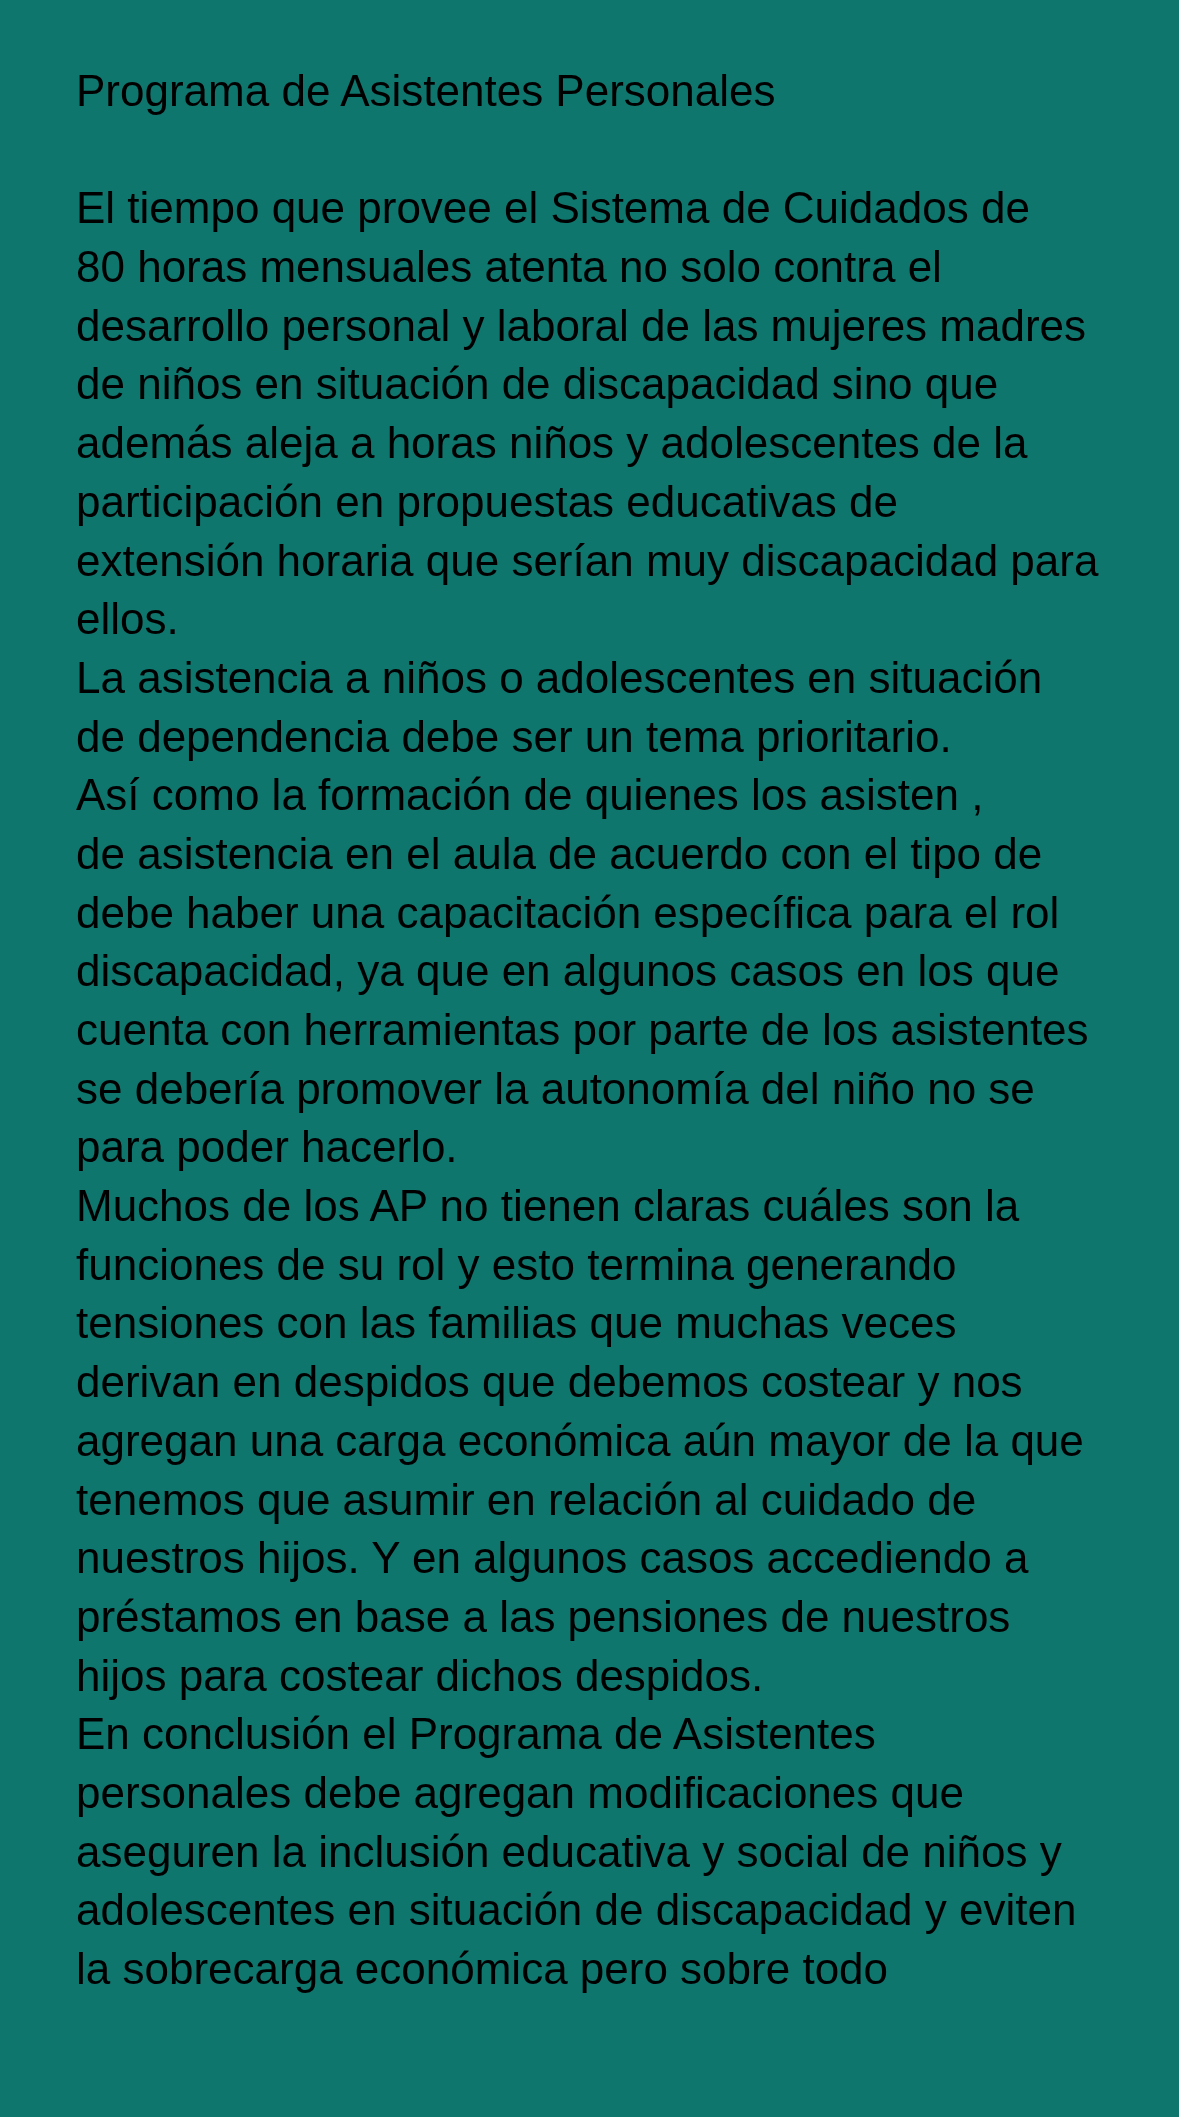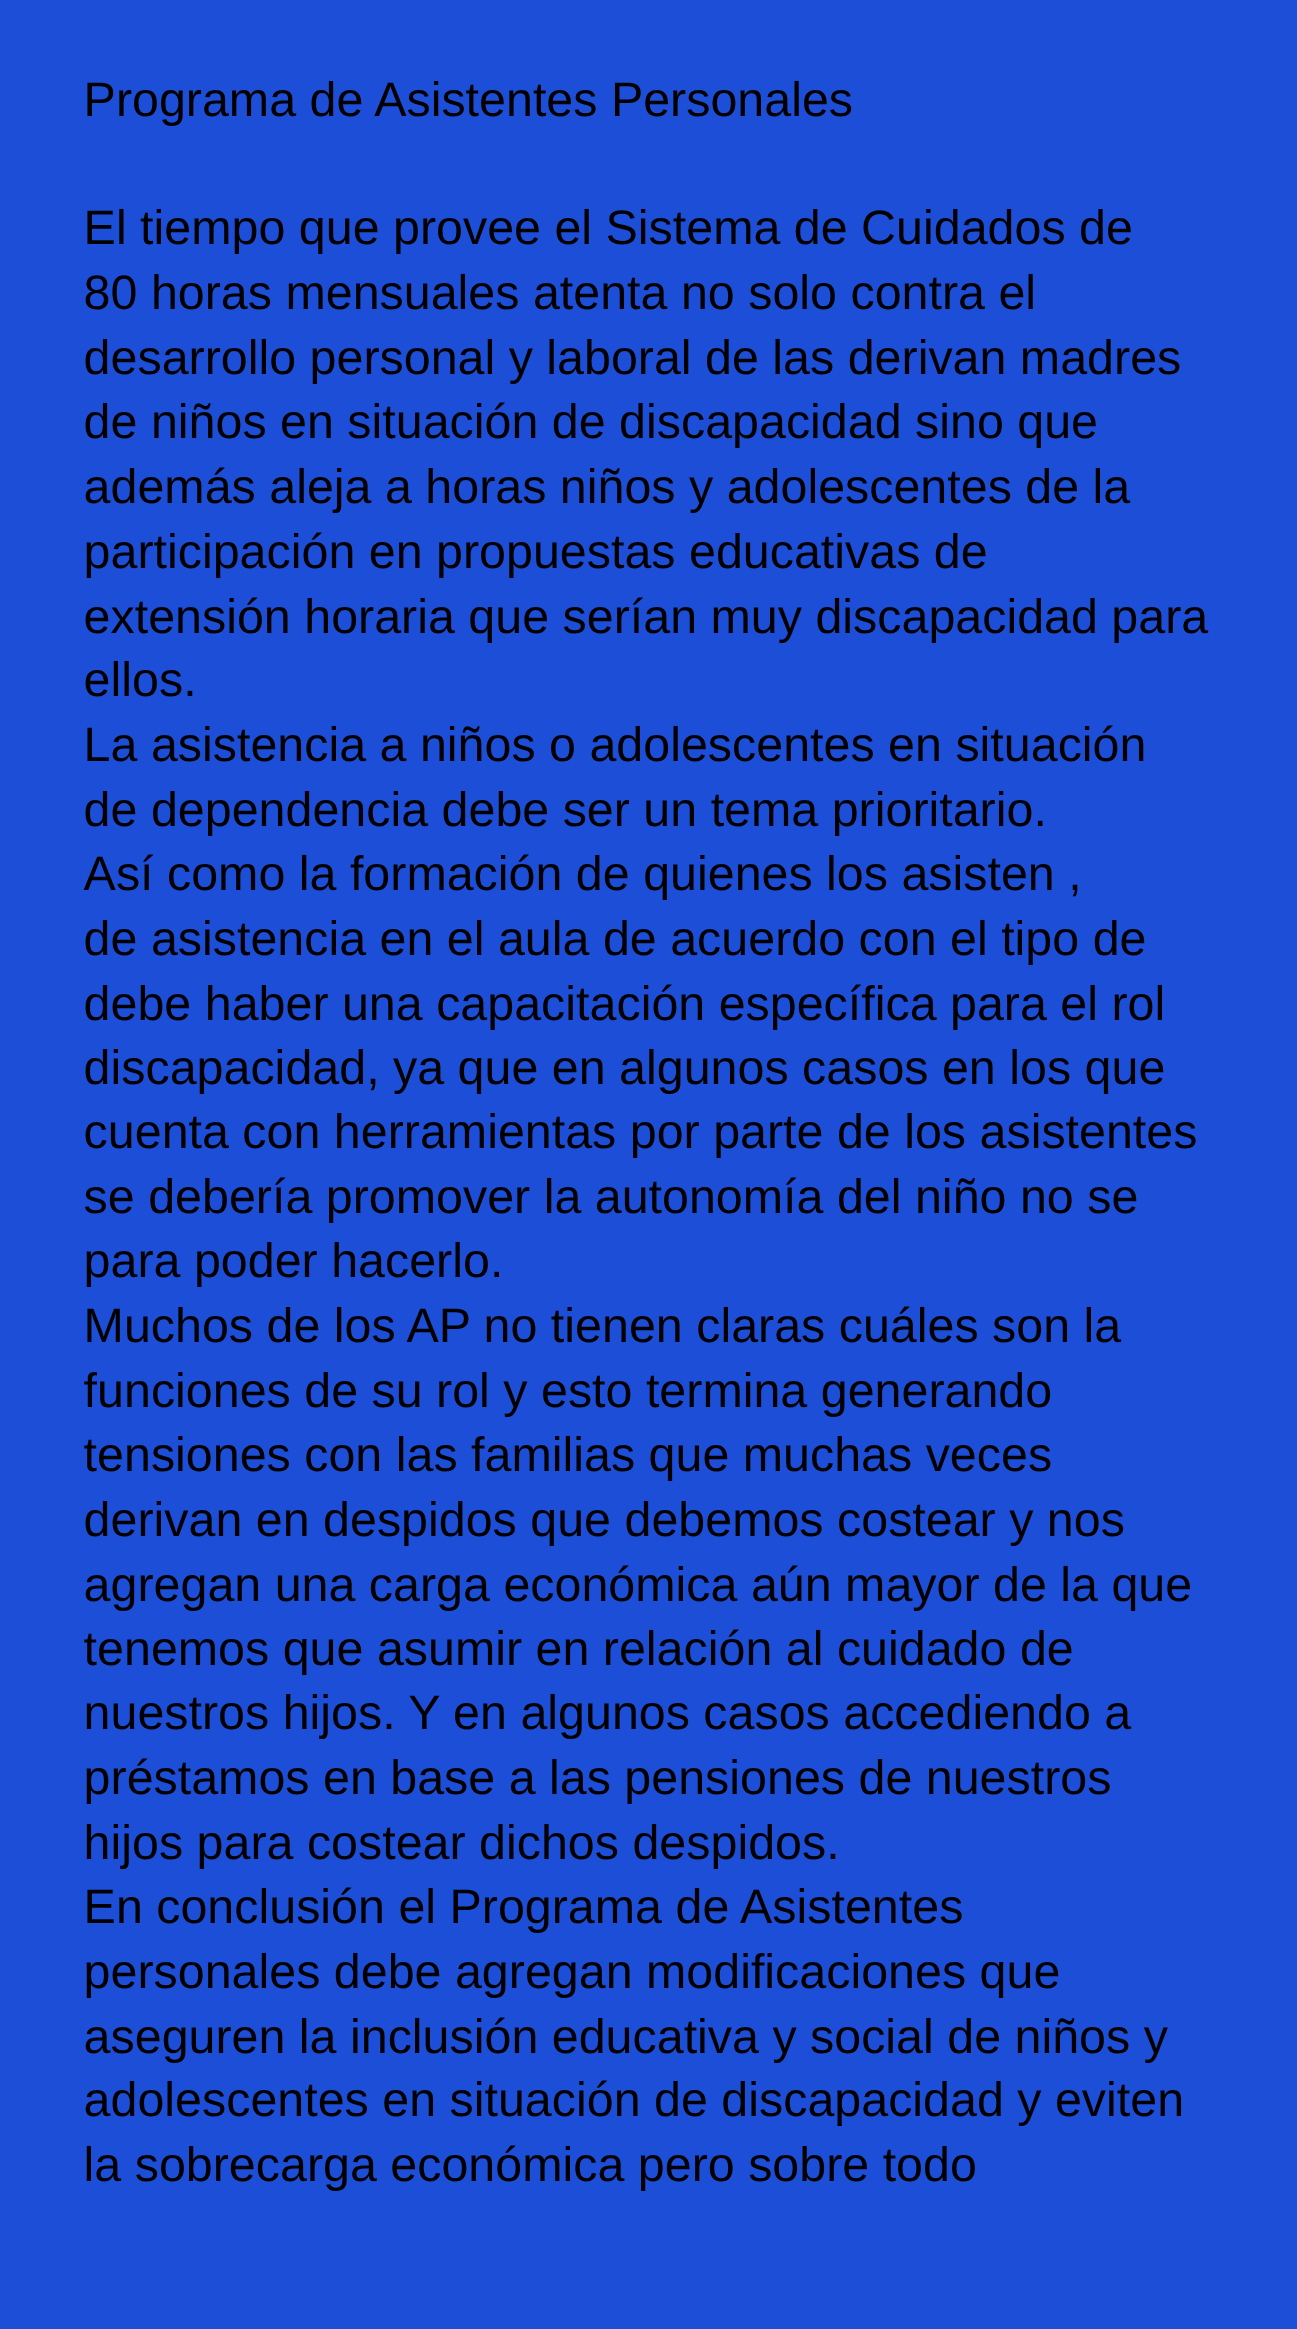--- a/index.html
+++ b/index.html
@@ -10,42 +10,42 @@
   body {
     width: 1179px;
     height: 2117px;
     overflow: hidden;
   }
   .doc-page {
     box-sizing: border-box;
     width: 1179px;
     height: 2117px;
     padding: 62px 20px 0 76px;
-    background: #1d4ed8;
+    background: #0f766e;
     font-family: "Liberation Sans", sans-serif;
     font-size: 44px;
     line-height: 58.7px;
     color: #000000;
     font-weight: 400;
   }
   .doc-line {
     white-space: pre;
     height: 58.7px;
   }
 </style>
 </head>
 <body>
 
 <div class="doc-page">
   <div>
       <div class="doc-line">Programa de Asistentes Personales</div>
       <div class="doc-line">&nbsp;</div>
       <div class="doc-line">El tiempo que provee el Sistema de Cuidados de</div>
       <div class="doc-line">80 horas mensuales atenta no solo contra el</div>
-      <div class="doc-line">desarrollo personal y laboral de las derivan madres</div>
+      <div class="doc-line">desarrollo personal y laboral de las mujeres madres</div>
       <div class="doc-line">de niños en situación de discapacidad sino que</div>
       <div class="doc-line">además aleja a horas niños y adolescentes de la</div>
       <div class="doc-line">participación en propuestas educativas de</div>
       <div class="doc-line">extensión horaria que serían muy discapacidad para</div>
       <div class="doc-line">ellos.</div>
       <div class="doc-line">La asistencia a niños o adolescentes en situación</div>
       <div class="doc-line">de dependencia debe ser un tema prioritario.</div>
       <div class="doc-line">Así como la formación de quienes los asisten ,</div>
       <div class="doc-line">de asistencia en el aula de acuerdo con el tipo de</div>
       <div class="doc-line">debe haber una capacitación específica para el rol</div>

